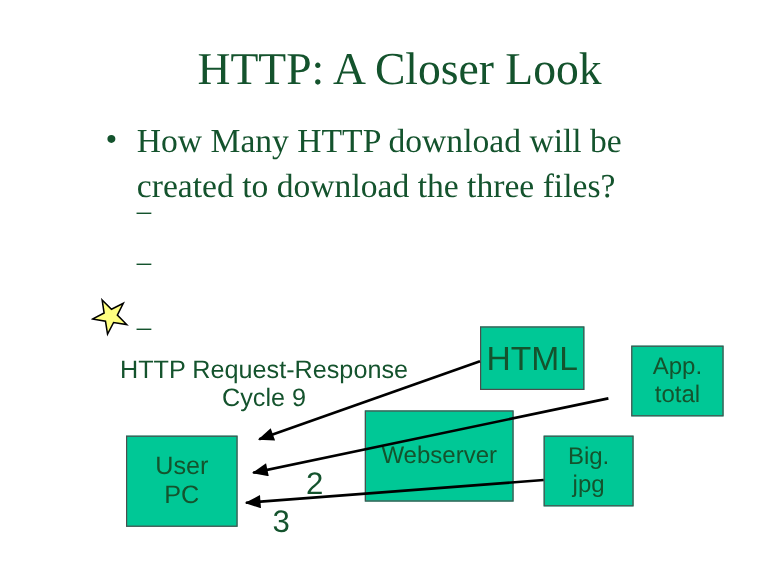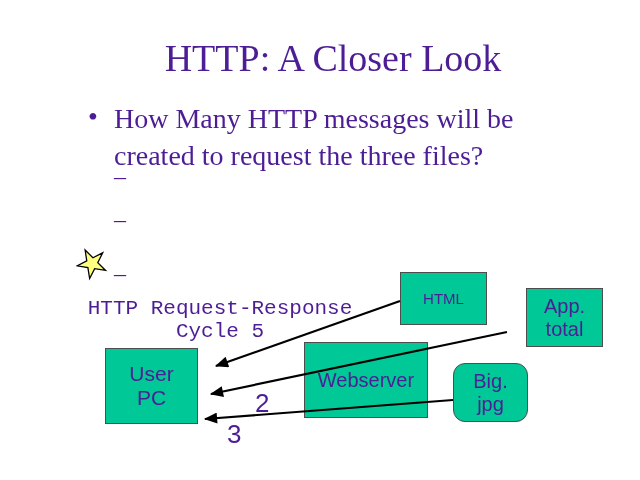--- a/index.html
+++ b/index.html
@@ -1,18 +1,18 @@
 <!DOCTYPE html>
 <html style="--box-fill: #00C896; --box-border: #4D4D4D; --star-fill: #FFFF80; --line: #000000;"><head>
 <meta charset="utf-8">
 <style>
   html,body{margin:0;padding:0;background:#fff;}
   .slide{
     position:relative;width:640px;height:480px;background:#ffffff;
-    overflow:hidden;font-family:"Liberation Serif", serif;color:#4c1d95;
+    overflow:hidden;font-family:"Liberation Serif", serif;color:#14532d;
   }
   .title{
     position:absolute;left:33px;top:36px;width:600px;
     font-size:38px;line-height:1.2;text-align:center;font-weight:normal;margin:0;
   }
   .bullet{
     position:absolute;left:88px;top:100px;width:445px;
     font-size:28px;line-height:37px;padding-left:26px;box-sizing:border-box;
   }
   .bullet .marker{position:absolute;left:0;top:-2px;font-size:28px;}
@@ -22,53 +22,53 @@
   }
   .sub .dash{position:absolute;left:0;top:0;}
   .sub1{top:160px;}
   .sub2{top:203px;}
   .sub3{top:257px;}
   .star-wrap{position:absolute;left:76px;top:246px;width:32px;height:35px;}
   .star-wrap svg{display:block;width:100%;height:100%;}
   .star-poly{fill:var(--star-fill,#FFFF80);stroke:#000;stroke-width:1.6;}
   .caption{
     position:absolute;left:85px;top:297px;width:270px;text-align:center;
-    font-family:Liberation Mono, monospace;font-size:21px;line-height:23px;
+    font-family:Liberation Sans, sans-serif;font-size:21px;line-height:23px;
   }
   .gbox{
     position:absolute;background:var(--box-fill,#00C896);
     border:1px solid var(--box-border,#4D4D4D);box-sizing:border-box;
     display:flex;flex-direction:column;align-items:center;justify-content:center;
     font-family:"Liberation Sans", sans-serif;font-size:20px;line-height:23px;
     text-align:center;
   }
-  .box-html{left:400px;top:272px;width:87px;height:53px;font-size:15px;}
+  .box-html{left:400px;top:272px;width:87px;height:53px;font-size:28px;}
   .box-appjava{left:526px;top:288px;width:77px;height:59px;}
-  .box-userpc{left:105px;top:348px;width:93px;height:76px;font-size:21px;line-height:24px;align-items:center;}
+  .box-userpc{left:105px;top:363px;width:93px;height:76px;font-size:21px;line-height:24px;align-items:center;}
   .box-webserver{left:304px;top:342px;width:124px;height:76px;}
-  .box-bigjpg{left:453px;top:363px;width:75px;height:59px;border-radius:12px;}
+  .box-bigjpg{left:453px;top:363px;width:75px;height:59px;}
   .arrow-num{
     position:absolute;font-family:"Liberation Sans", sans-serif;
     font-size:26px;line-height:1;
   }
   .num2{left:255px;top:390px;}
   .num3{left:227px;top:421px;}
   .arrows{position:absolute;left:0;top:0;width:640px;height:480px;pointer-events:none;}
   .arrows line{stroke:var(--line,#000);stroke-width:2.2;}
 </style>
 </head>
 <body>
 
 <div class="slide">
 
   <h1 class="title">HTTP: A Closer Look</h1>
 
   <div class="bullet">
     <span class="marker">•</span>
-    <span>How Many HTTP messages will be created to request the three files?</span>
+    <span>How Many HTTP download will be created to download the three files?</span>
   </div>
 
   <div class="sub sub1">
     <span class="dash">–</span>
   </div>
 
   <div class="sub sub2">
     <span class="dash">–</span>
   </div>
 
@@ -79,21 +79,21 @@
   <div class="star-wrap">
     <svg viewBox="0 0 40 40" aria-hidden="true">
       <g transform="rotate(-12 20 20)">
         <polygon class="star-poly" points="15.1,1.7 22.6,13.2 35.9,9.7 27.3,20.4 34.8,32 21.9,27.1 13.2,37.7 13.9,24 1,19 14.3,15.4"></polygon>
       </g>
     </svg>
   </div>
 
   <div class="caption">
     <div>HTTP Request-Response</div>
-    <div>Cycle 5</div>
+    <div>Cycle 9</div>
   </div>
 
   <div class="gbox box-html">
     <span>HTML</span>
   </div>
 
   <div class="gbox box-appjava">
     <span>App.</span>
     <span>total</span>
   </div>

